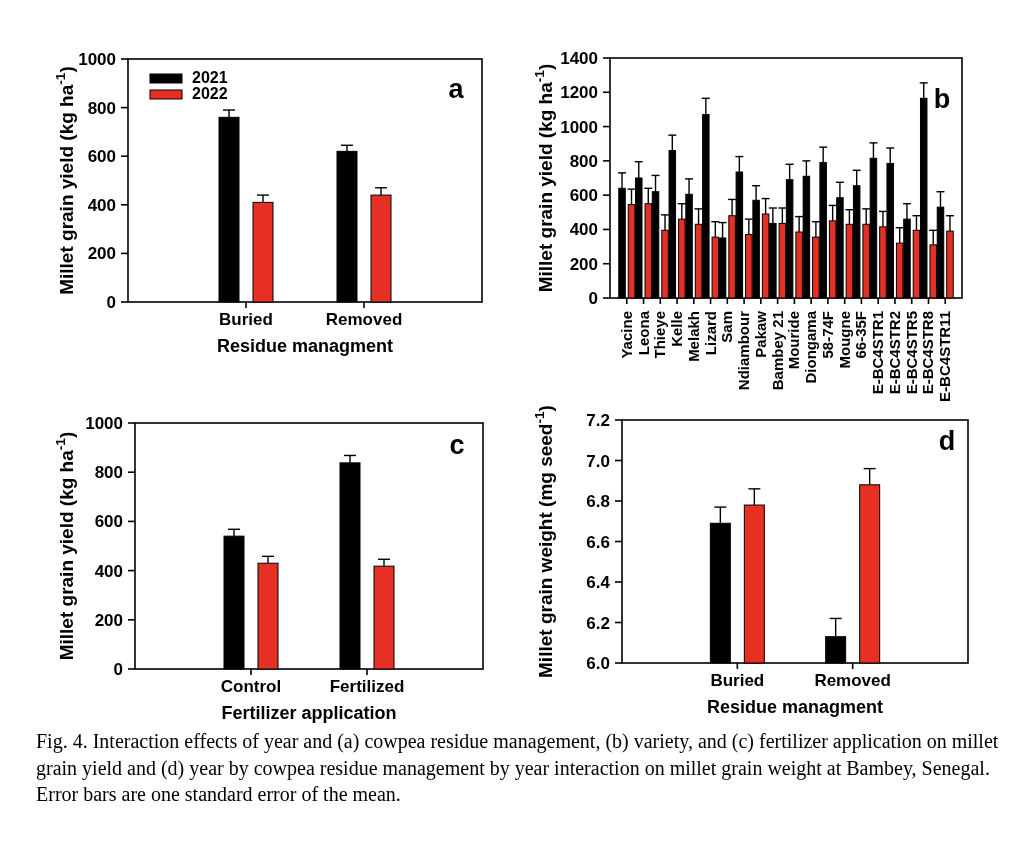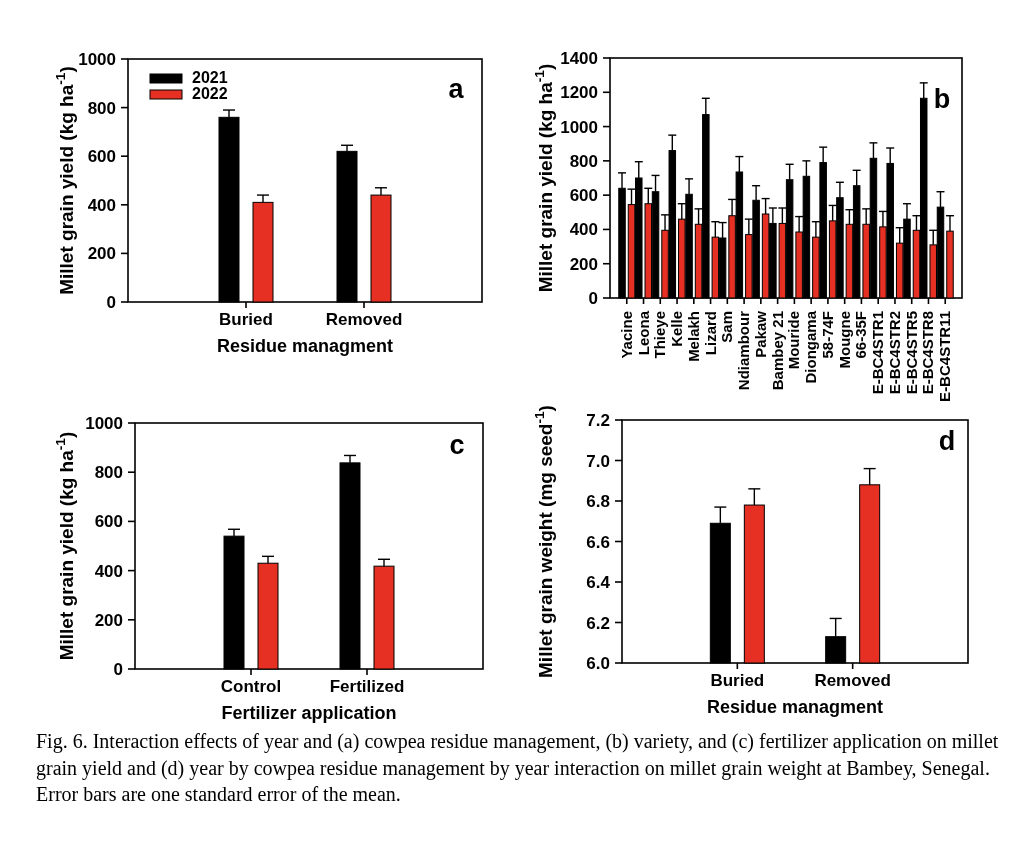--- a/index.html
+++ b/index.html
@@ -304,14 +304,14 @@
         <line x1="317.66666666666663" y1="238.675" x2="317.66666666666663" y2="220.45000000000005" stroke="#000" stroke-width="1.4"></line>
         <line x1="311.66666666666663" y1="220.45000000000005" x2="323.66666666666663" y2="220.45000000000005" stroke="#000" stroke-width="1.4"></line>
         <rect x="341.66666666666663" y="86.80000000000004" width="20" height="178.19999999999996" fill="#e53023" stroke="#000" stroke-width="1"></rect>
         <line x1="351.66666666666663" y1="86.80000000000004" x2="351.66666666666663" y2="70.60000000000005" stroke="#000" stroke-width="1.4"></line>
         <line x1="345.66666666666663" y1="70.60000000000005" x2="357.66666666666663" y2="70.60000000000005" stroke="#000" stroke-width="1.4"></line>
         <text x="34" y="143.5" text-anchor="middle" font-size="19" transform="rotate(-90 34 143.5)"><tspan>Millet grain weight (mg seed</tspan><tspan dy="-8" font-size="72%">-1</tspan><tspan dy="8">)</tspan></text>
         <text x="277" y="315" text-anchor="middle" font-size="18"><tspan>Residue managment</tspan></text>
         <text x="429" y="52" text-anchor="middle" font-size="27"><tspan>d</tspan></text>
       </svg>
     </div>
-  <p class="caption">Fig. 6. Interaction effects of year and (a) cowpea residue management, (b) variety, and (c) fertilizer application on millet grain yield and (d) year by cowpea residue management by year interaction on millet grain weight at Bambey, Senegal. Error bars are one standard error of the mean.</p>
+  <p class="caption">Fig. 4. Interaction effects of year and (a) cowpea residue management, (b) variety, and (c) fertilizer application on millet grain yield and (d) year by cowpea residue management by year interaction on millet grain weight at Bambey, Senegal. Error bars are one standard error of the mean.</p>
 </div>
 
 </body></html>

